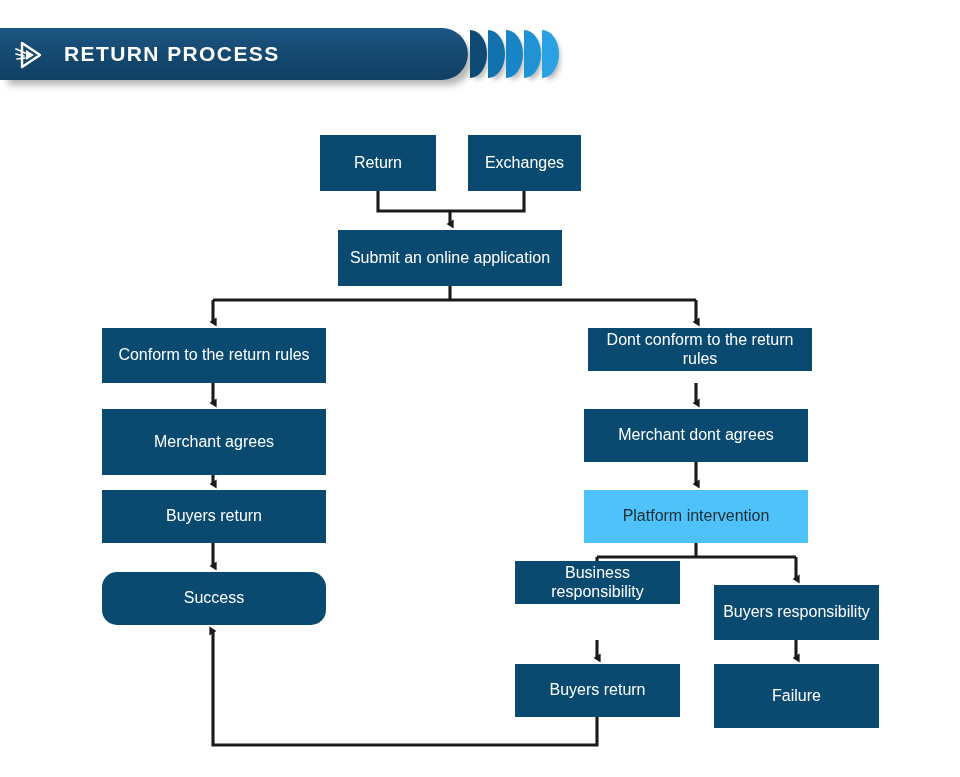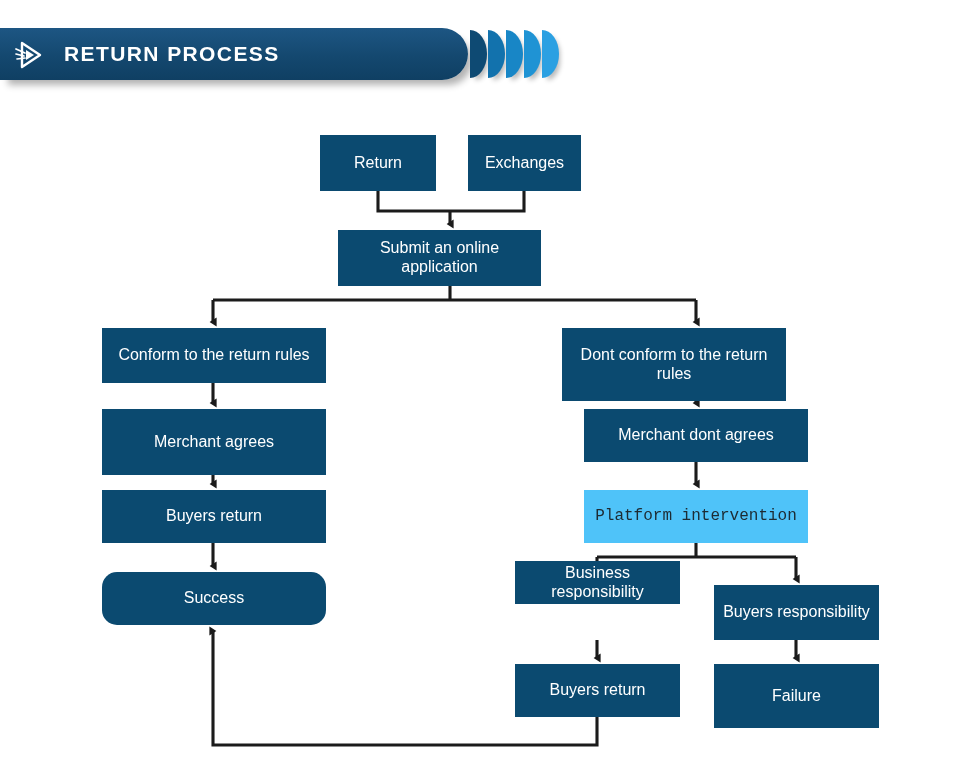--- a/index.html
+++ b/index.html
@@ -150,35 +150,35 @@
     <path d="M796,640 L796,658" marker-end="url(#arrowhead)"></path>
 
     <path d="M597,717 L597,745 L213,745 L213,631" marker-end="url(#arrowhead)"></path>
   </g>
 </svg>
 
 <div class="node" style="left:320px; top:135px; width:116px; height:56px;">Return</div>
 
 <div class="node" style="left:468px; top:135px; width:113px; height:56px;">Exchanges</div>
 
-<div class="node" style="left:338px; top:230px; width:203px; height:56px;">Submit an online application</div>
+<div class="node" style="left:338px; top:230px; width:224px; height:56px;">Submit an online application</div>
 
 <div class="node" style="left:102px; top:328px; width:224px; height:55px;">Conform to the return rules</div>
 
 <div class="node" style="left:102px; top:409px; width:224px; height:66px;">Merchant agrees</div>
 
 <div class="node" style="left:102px; top:490px; width:224px; height:53px;">Buyers return</div>
 
 <div class="node" style="left:102px; top:572px; width:224px; height:53px;border-radius:15px;">Success</div>
 
-<div class="node" style="left:562px; top:328px; width:224px; height:73px;">Dont conform to the return rules</div>
+<div class="node" style="left:588px; top:328px; width:224px; height:43px;">Dont conform to the return rules</div>
 
 <div class="node" style="left:584px; top:409px; width:224px; height:53px;">Merchant dont agrees</div>
 
-<div class="node light" style="left:584px; top:490px; width:224px; height:53px;font-family:Liberation Mono, monospace;">Platform intervention</div>
+<div class="node light" style="left:584px; top:490px; width:224px; height:53px;">Platform intervention</div>
 
 <div class="node" style="left:515px; top:561px; width:165px; height:43px;">Business responsibility</div>
 
 <div class="node" style="left:714px; top:585px; width:165px; height:55px;">Buyers responsibility</div>
 
 <div class="node" style="left:515px; top:664px; width:165px; height:53px;">Buyers return</div>
 
 <div class="node" style="left:714px; top:664px; width:165px; height:64px;">Failure</div>
 
 </body></html>

